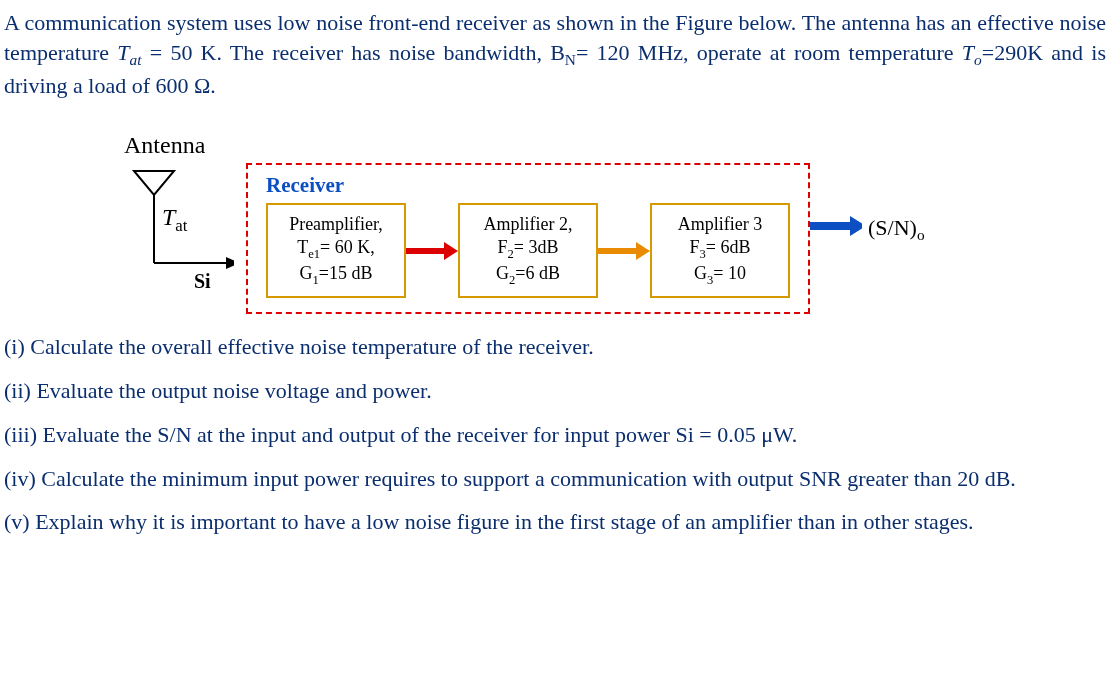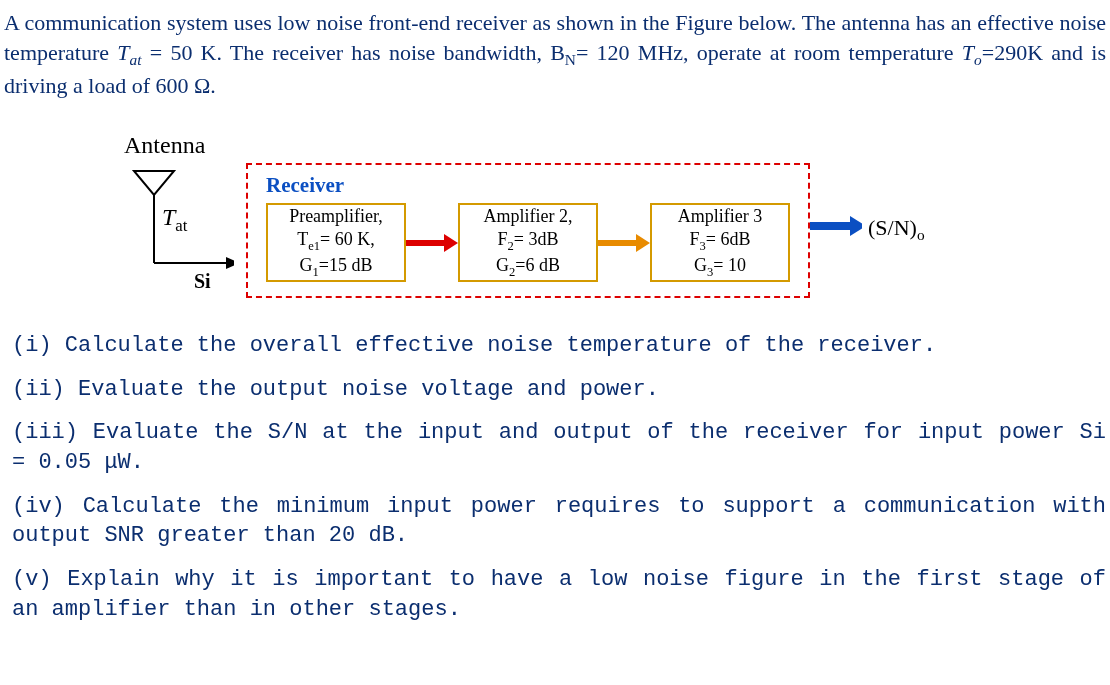--- a/index.html
+++ b/index.html
@@ -50,42 +50,41 @@
     display: flex;
     align-items: center;
   }
   .stage {
     border: 2px solid #d49a00;
     background: #fff;
     font-family: "Times New Roman", serif;
     color: #000;
     font-size: 18px;
     text-align: center;
-    padding: 0 8px;
+    padding: 8px 8px;
     line-height: 1.25;
     min-width: 120px;
   }
   .arrow {
     width: 52px;
     display: flex;
     align-items: center;
     justify-content: center;
   }
   .arrow svg { display: block; }
   .snr-out {
     font-size: 22px;
     color: #000;
     margin-left: 6px;
     position: relative;
     top: -38px;
   }
   .q {
-    margin: 14px 0 10px 8px;
+    margin: 14px 0 10px 0;
     text-align: justify;
-    font-family: Liberation Mono, monospace;
   }
   .italic { font-style: italic; }
 </style>
 </head>
 <body>
 
 <div class="intro">A communication system uses low noise front-end receiver as shown in the Figure below. The antenna has an effective noise temperature <span class="italic">T<sub>at</sub></span> = 50 K. The receiver has noise bandwidth, B<sub>N</sub>= 120 MHz, operate at room temperature <span class="italic">T<sub>o</sub></span>=290K and is driving a load of 600 Ω.</div>
 
 <div class="diagram-wrap">
   <div class="antenna-label">Antenna</div>

